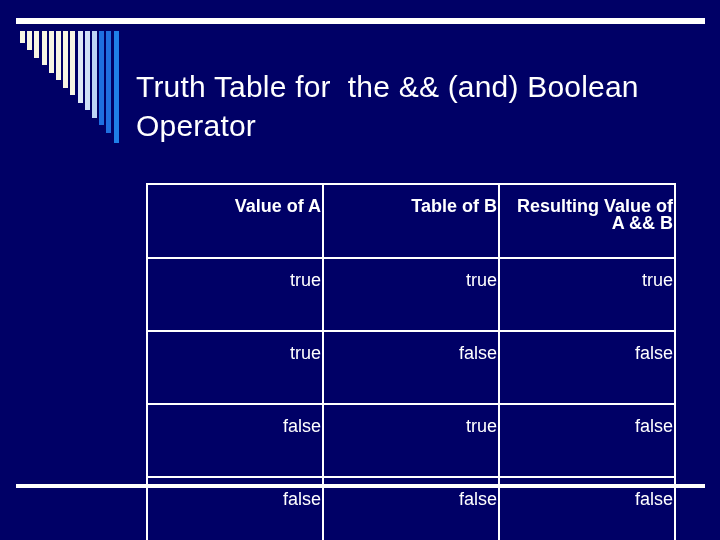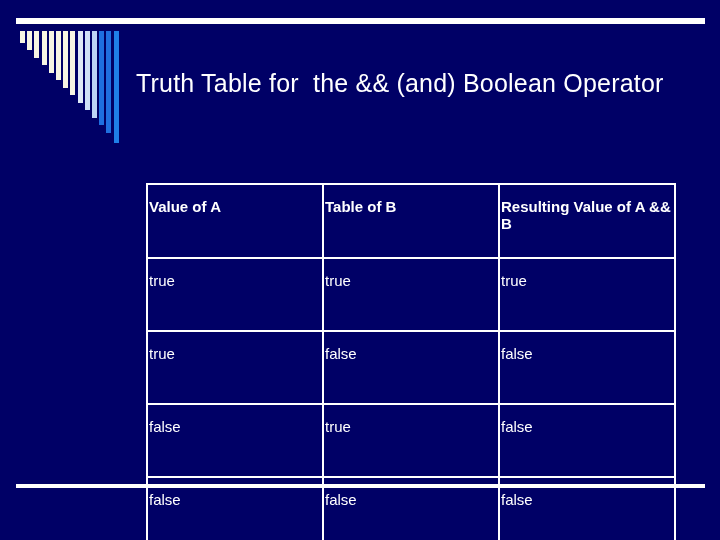--- a/index.html
+++ b/index.html
@@ -45,21 +45,21 @@
     width: 5px;
   }
 
   
   .title {
     position: absolute;
     left: 136px;
     top: 47px;
     width: 540px;
     color: #ffffff;
-    font-size: 25px;
+    font-size: 30px;
     line-height: 39px;
     font-weight: normal;
     letter-spacing: 0.2px;
     white-space: pre-wrap;
   }
 
   
   .table-wrap {
     position: absolute;
     left: 146px;
@@ -71,24 +71,24 @@
     width: 100%;
     height: 100%;
     border-collapse: collapse;
     table-layout: fixed;
   }
   table.truth-table th,
   table.truth-table td {
     border: 2px solid #ffffff;
     background: #000066;
     color: #ffffff;
-    text-align: left;
+    text-align: right;
     vertical-align: top;
     padding-top: 13px;
-    font-size: 15px;
+    font-size: 18px;
     line-height: 17px;
     margin-top: 25px;
   }
   table.truth-table th {
     font-weight: bold;
   }
   table.truth-table td {
     font-weight: normal;
   }
   table.truth-table col.col-a { width: 176px; }

